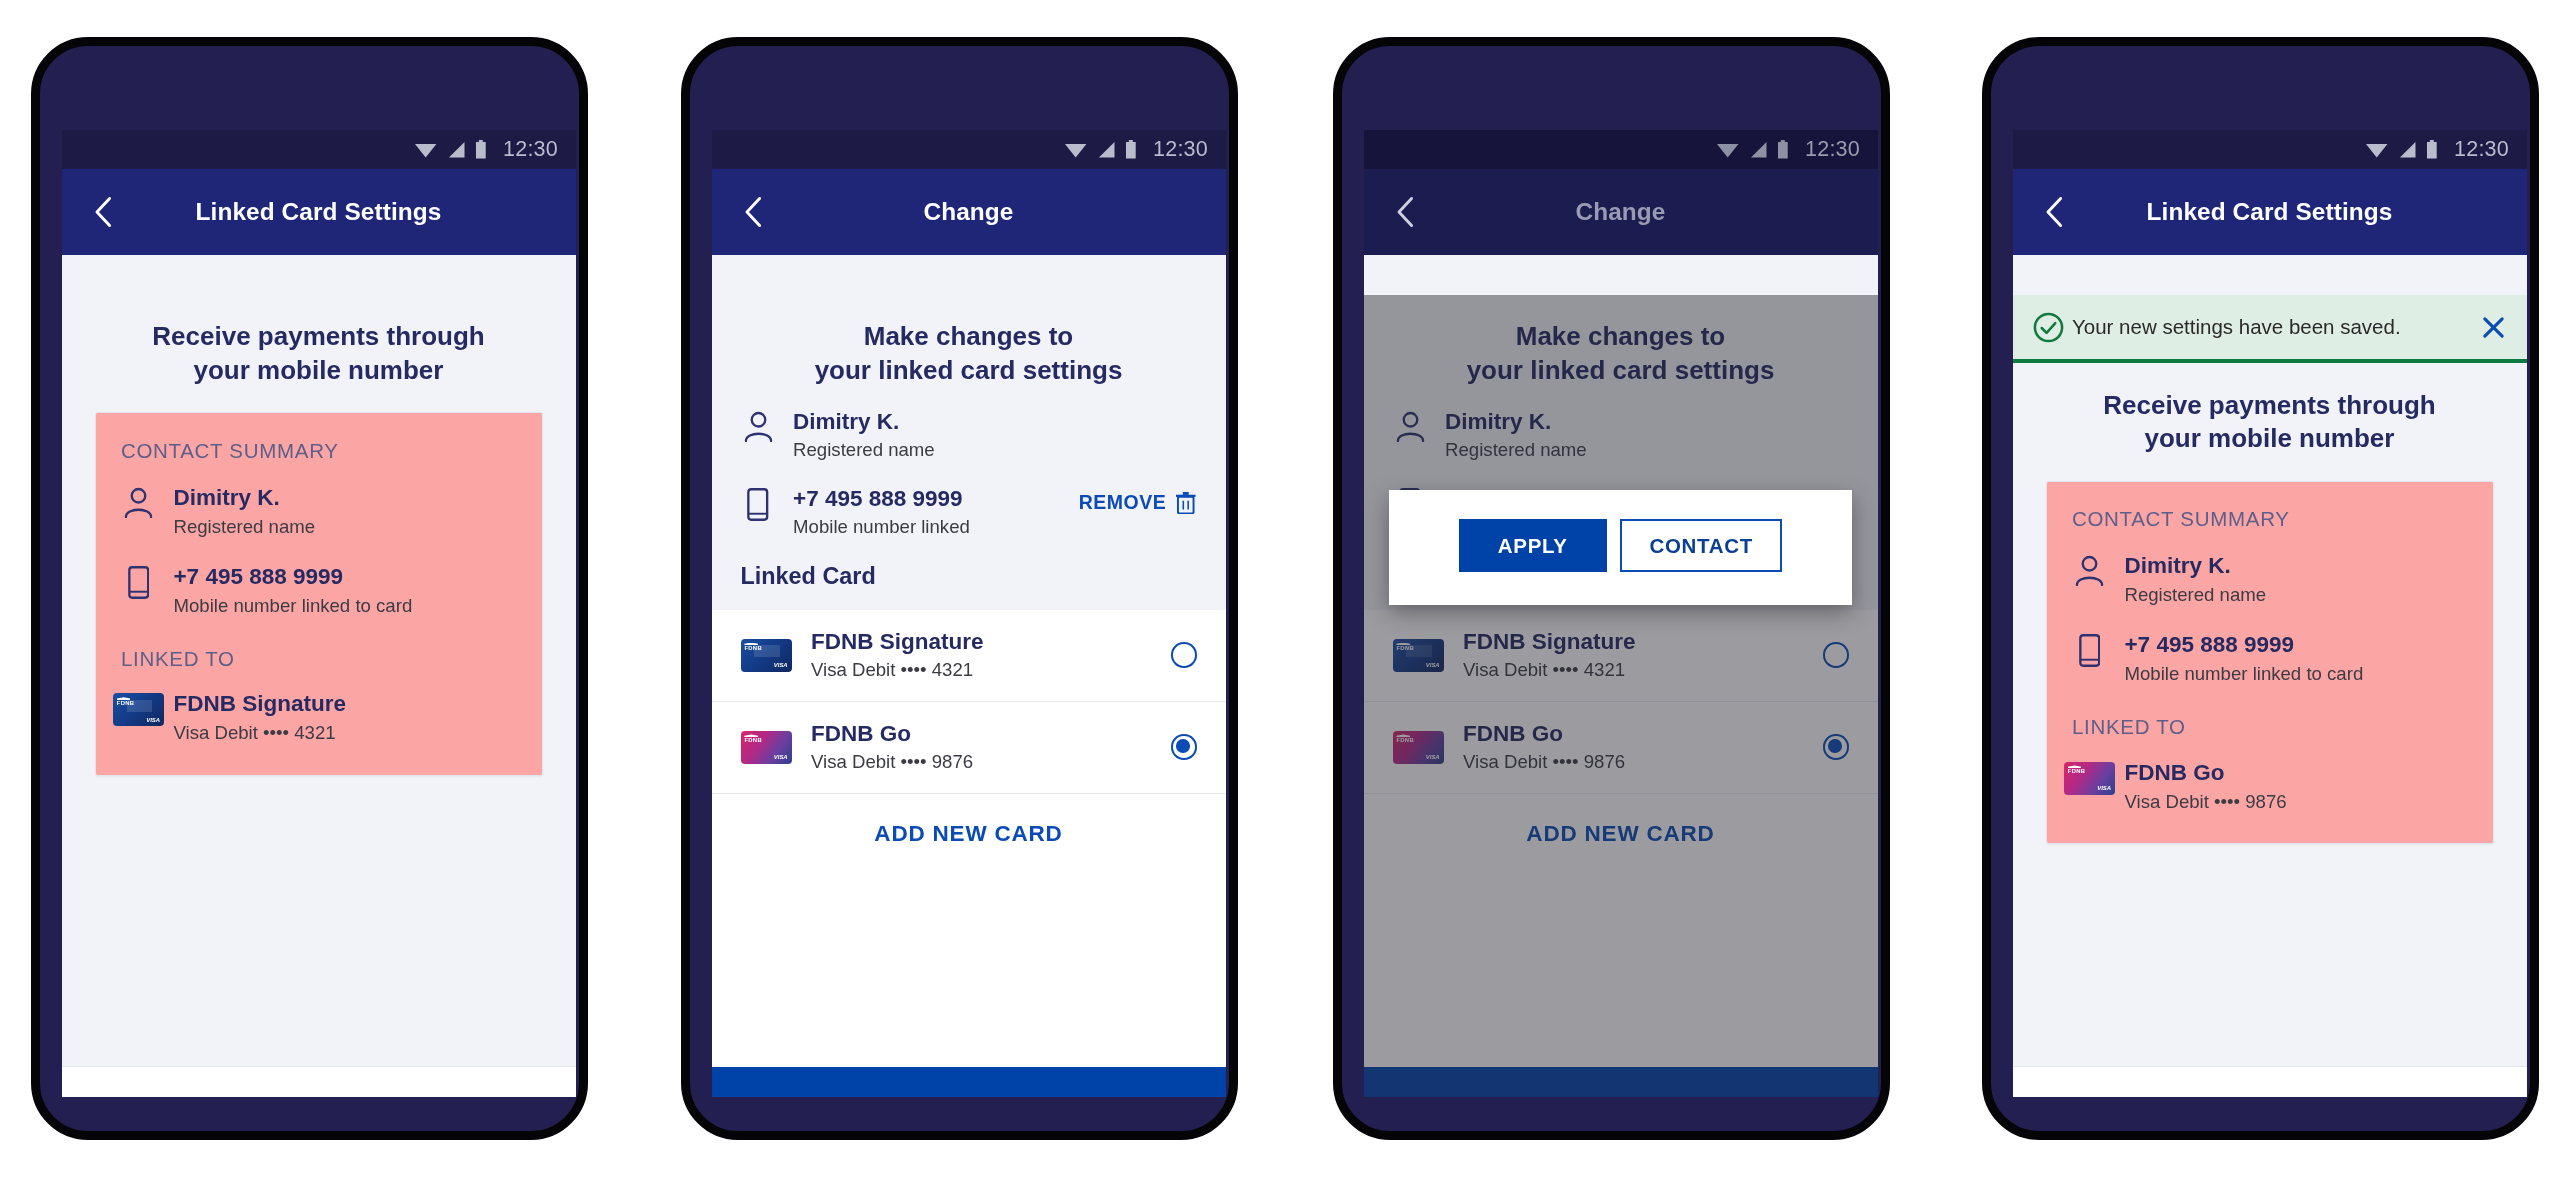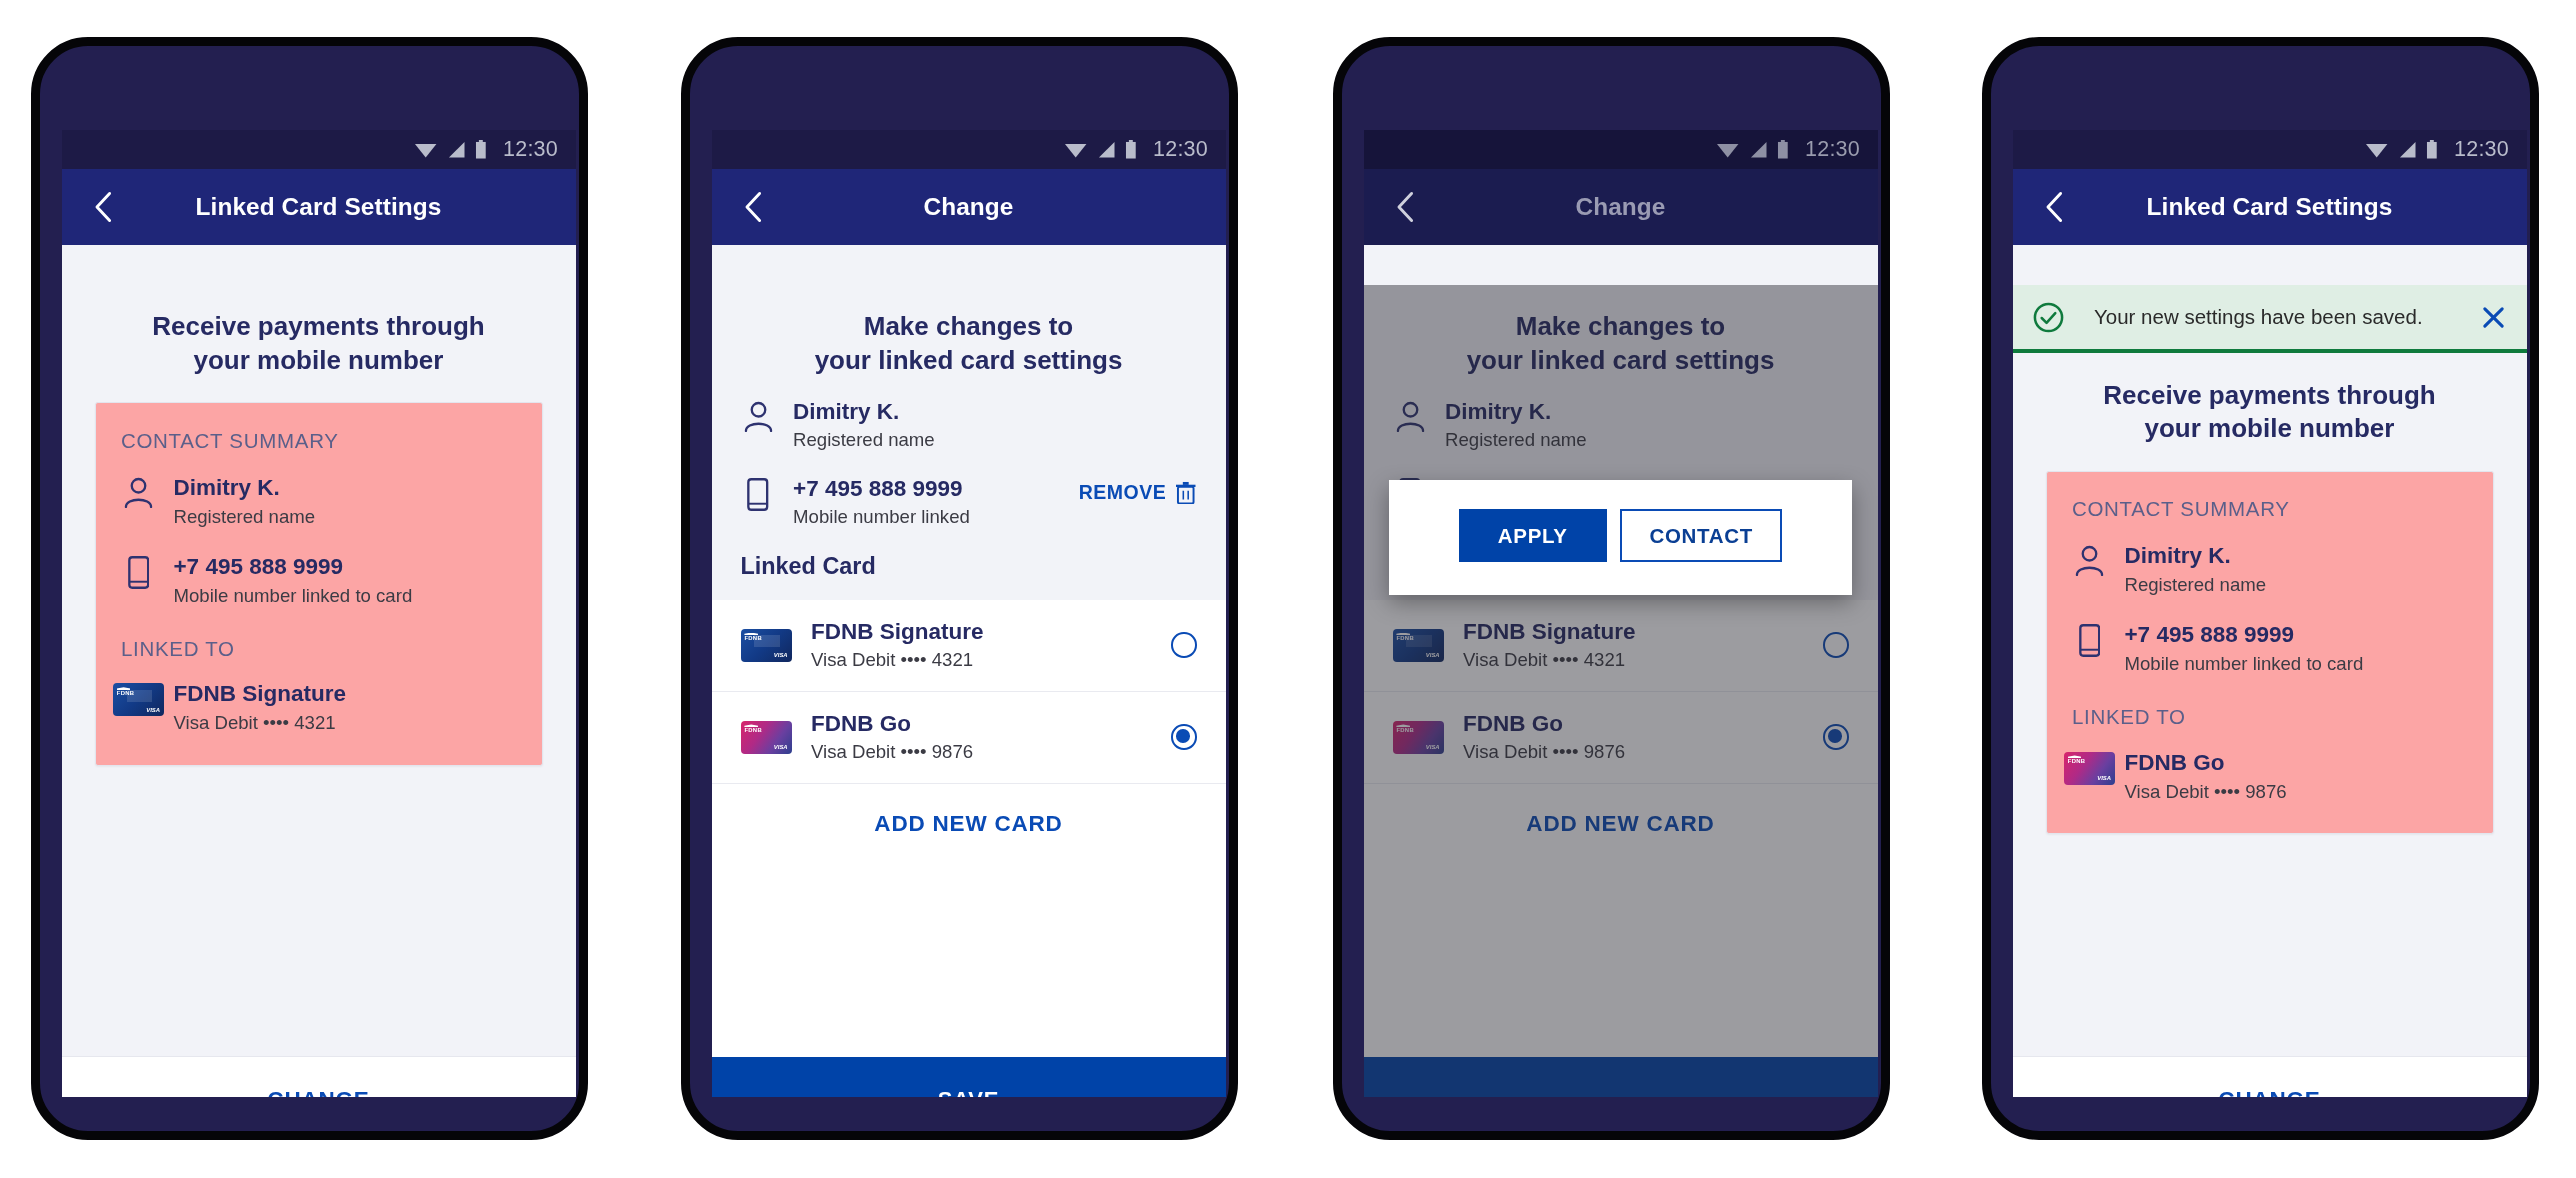--- a/index.html
+++ b/index.html
@@ -61,21 +61,21 @@
   .sb-time {
     color: #b9bccb;
     font-size: 21.5px;
     letter-spacing: 0.2px;
     line-height: 1;
     margin-left: 8px;
   }
 
   
   .appbar {
-    height: 76px;
+    height: 86px;
     background: #1f2678;
     display: flex;
     align-items: center;
     position: relative;
   }
   .appbar .back {
     position: absolute;
     left: 25.4px;
     top: 50%;
     transform: translateY(-50%);
@@ -383,21 +383,21 @@
     font-family: "Liberation Sans", sans-serif;
     cursor: pointer;
   }
 
   
   .banner {
     background: #dfeee4;
     border-bottom: 4.9px solid #0f7a3d;
     display: flex;
     align-items: center;
-    gap: 29px;
+    gap: 7px;
     padding: 15.6px 19.5px;
     box-sizing: border-box;
     justify-content: flex-end;
   }
   .banner .msg {
     flex: 1 1 auto;
     color: #2a2a2a;
     font-size: 20.5px;
   }
   .banner .closex { cursor: pointer; display: flex; }

